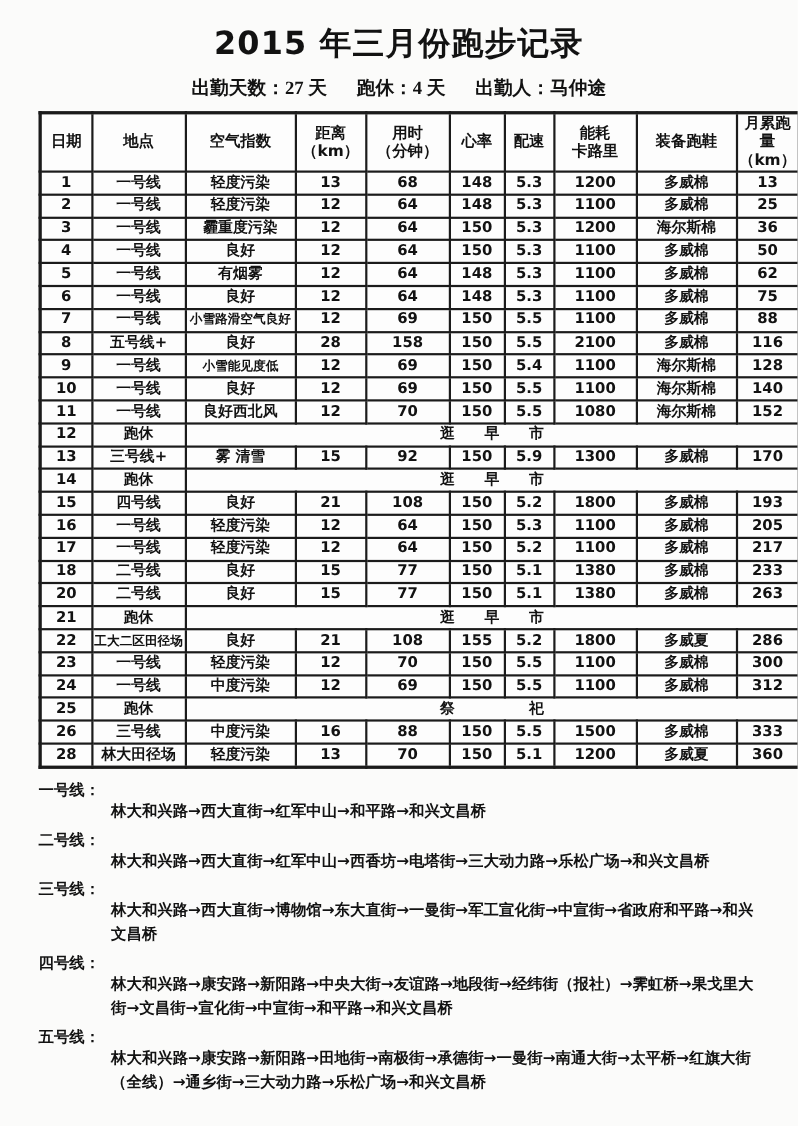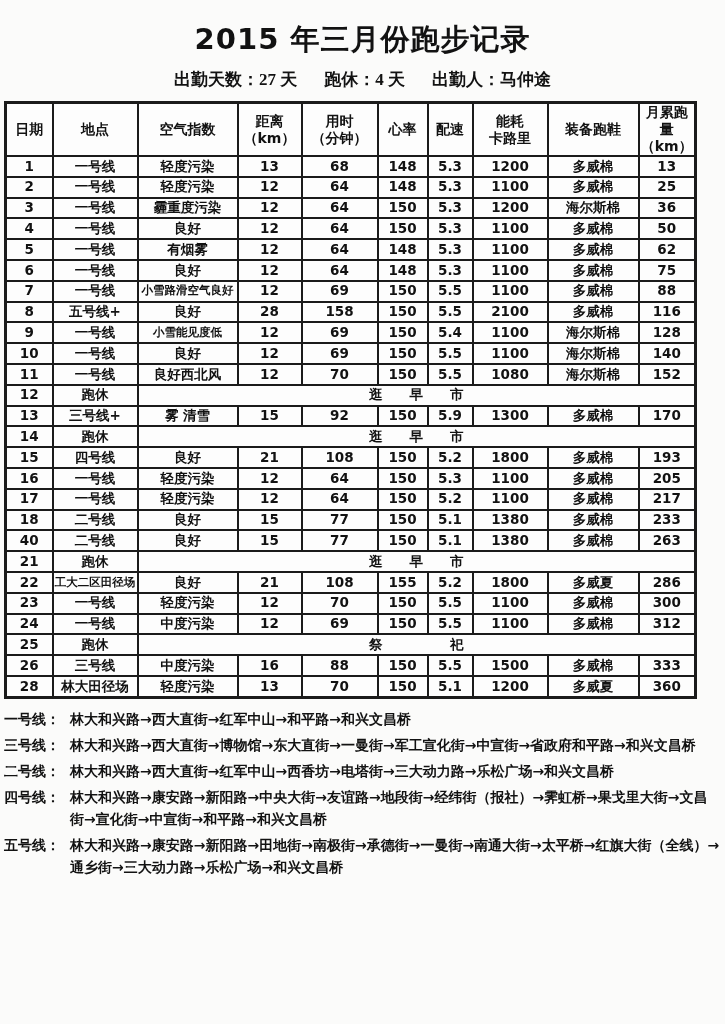--- a/index.html
+++ b/index.html
@@ -3,21 +3,21 @@
 <meta charset="utf-8">
 <style>
   html,body{margin:0;padding:0;}
   body{
     width:725px;height:1024px;
     background:#fbfbfa;
     font-family:"DejaVu Sans","Liberation Sans",sans-serif;
     font-weight:bold;color:#121212;
     overflow:hidden;
   }
-  .page{padding:0 4px;}
+  .page{padding:0 35px;}
   .title{
     text-align:center;font-size:29px;font-weight:bold;
     margin:20px 0 8px 0;letter-spacing:1px;
   }
   .subtitle{
     display:flex;justify-content:center;gap:27px;
     font-size:17px;margin-bottom:10px;font-family:Liberation Serif, serif;
   }
   table{
     border-collapse:collapse;table-layout:fixed;width:690px;
@@ -26,21 +26,21 @@
   th,td{
     border:2px solid #1b1b1b;text-align:center;vertical-align:middle;
     padding:0;font-weight:bold;overflow:hidden;
   }
   thead th{font-size:14px;line-height:17px;height:42px;white-space:pre-line;}
   tbody td{font-size:13.5px;height:18.8px;line-height:1;white-space:nowrap;}
   td.shrink{font-size:11.5px;}
   .routes{margin-top:9px;}
   .route{display:flex;font-size:14px;line-height:22px;margin-bottom:4px;}
   .route-label{flex:0 0 66px;}
-  .route-text{flex:1;word-break:break-all;}
+  .route-text{flex:1;word-break:break-all;margin-top:19px;}
 </style>
 </head>
 <body>
 
 <div class="page">
   <h1 class="title">2015 年三月份跑步记录</h1>
 
   <div class="subtitle">
     <span>出勤天数：27 天</span>
     <span>跑休：4 天</span>
@@ -275,21 +275,21 @@
           <td>良好</td>
           <td>15</td>
           <td>77</td>
           <td>150</td>
           <td>5.1</td>
           <td>1380</td>
           <td>多威棉</td>
           <td>233</td>
         </tr>
         <tr>
-          <td>40</td>
+          <td>20</td>
           <td>二号线</td>
           <td>良好</td>
           <td>15</td>
           <td>77</td>
           <td>150</td>
           <td>5.1</td>
           <td>1380</td>
           <td>多威棉</td>
           <td>263</td>
         </tr>
@@ -365,28 +365,28 @@
         </tr>
       </tbody>
   </table>
 
   <div class="routes" id="routes">
       <div class="route">
         <div class="route-label">一号线：</div>
         <div class="route-text">林大和兴路→西大直街→红军中山→和平路→和兴文昌桥</div>
       </div>
       <div class="route">
+        <div class="route-label">二号线：</div>
+        <div class="route-text">林大和兴路→西大直街→红军中山→西香坊→电塔街→三大动力路→乐松广场→和兴文昌桥</div>
+      </div>
+      <div class="route">
         <div class="route-label">三号线：</div>
         <div class="route-text">林大和兴路→西大直街→博物馆→东大直街→一曼街→军工宣化街→中宣街→省政府和平路→和兴文昌桥</div>
       </div>
       <div class="route">
-        <div class="route-label">二号线：</div>
-        <div class="route-text">林大和兴路→西大直街→红军中山→西香坊→电塔街→三大动力路→乐松广场→和兴文昌桥</div>
-      </div>
-      <div class="route">
         <div class="route-label">四号线：</div>
         <div class="route-text">林大和兴路→康安路→新阳路→中央大街→友谊路→地段街→经纬街（报社）→霁虹桥→果戈里大街→文昌街→宣化街→中宣街→和平路→和兴文昌桥</div>
       </div>
       <div class="route">
         <div class="route-label">五号线：</div>
         <div class="route-text">林大和兴路→康安路→新阳路→田地街→南极街→承德街→一曼街→南通大街→太平桥→红旗大街（全线）→通乡街→三大动力路→乐松广场→和兴文昌桥</div>
       </div>
     </div>
 </div>
 

